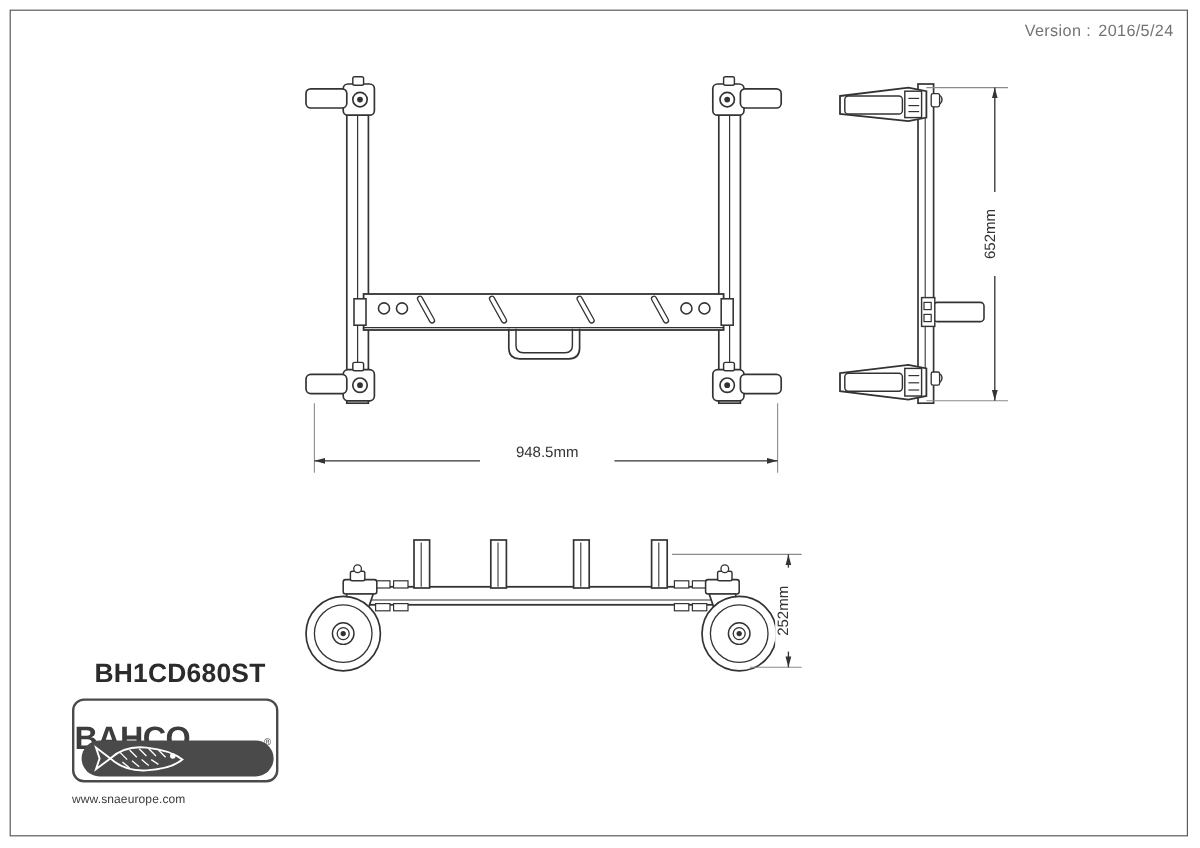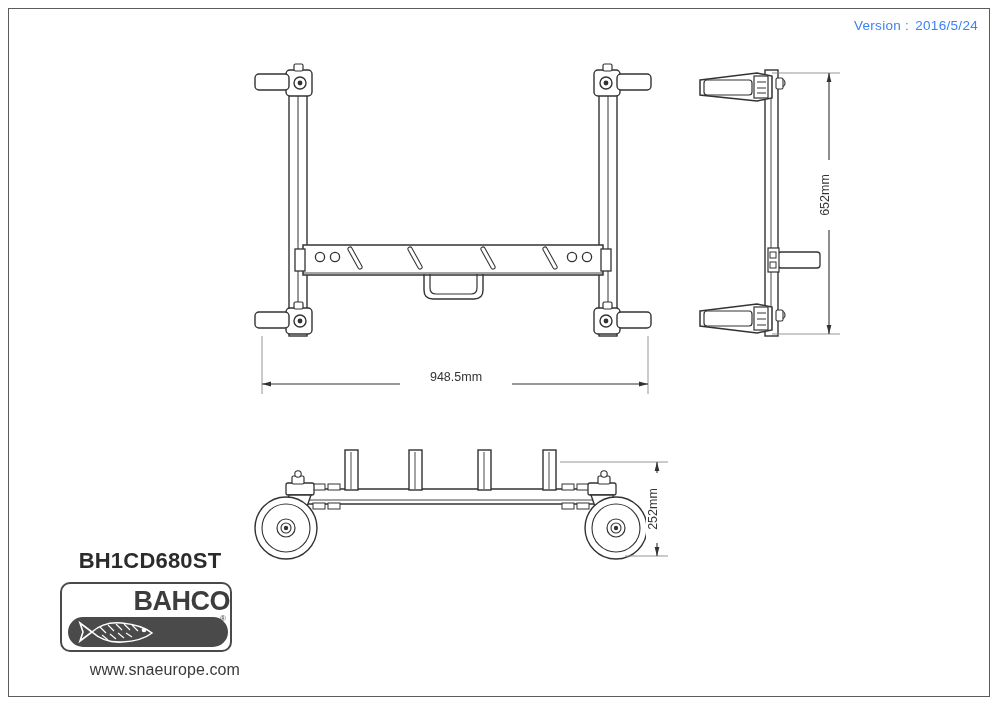--- a/index.html
+++ b/index.html
@@ -29,21 +29,21 @@
     height: 689px;
     border: 1.4px solid #5c5c5c;
     box-sizing: border-box;
     pointer-events: none;
   }
   #version-block {
     position: absolute;
     right: 22px;
     top: 18px;
     font-size: 13.5px;
-    color: #3b82f6;
+    color: #737373;
     letter-spacing: 0.3px;
     white-space: nowrap;
   }
   #version-block .v-label { margin-right: 2px; }
   #drawing-svg {
     position: absolute;
     left: 0; top: 0;
   }
   #title-block {
     position: absolute;
@@ -67,46 +67,46 @@
     box-sizing: border-box;
     position: relative;
     background: #ffffff;
     padding: 0;
   }
   #logo-wordmark {
     font-size: 27px;
     font-weight: bold;
     letter-spacing: -0.5px;
     color: #3d3d3d;
-    text-align: right;
+    text-align: left;
     line-height: 30px;
-    padding-top: 2px;
+    padding-top: 16px;
     font-family: "Liberation Sans", sans-serif;
   }
   #logo-fish-bar {
     position: absolute;
     left: 6px;
     top: 33px;
     width: 160px;
     height: 30px;
     background: #4a4a4a;
     border-radius: 15px;
   }
   #logo-reg {
     position: absolute;
     right: 4px;
     top: 30px;
     font-size: 8px;
     color: #3d3d3d;
   }
   #website {
     margin-top: 9px;
-    font-size: 16px;
+    font-size: 10px;
     color: #3a3a3a;
-    text-align: right;
+    text-align: left;
     letter-spacing: 0.1px;
   }
   .dim-text {
     font-size: 12.5px;
     fill: #333333;
     font-family: "Liberation Sans", sans-serif;
   }
 </style>
 </head>
 <body>

